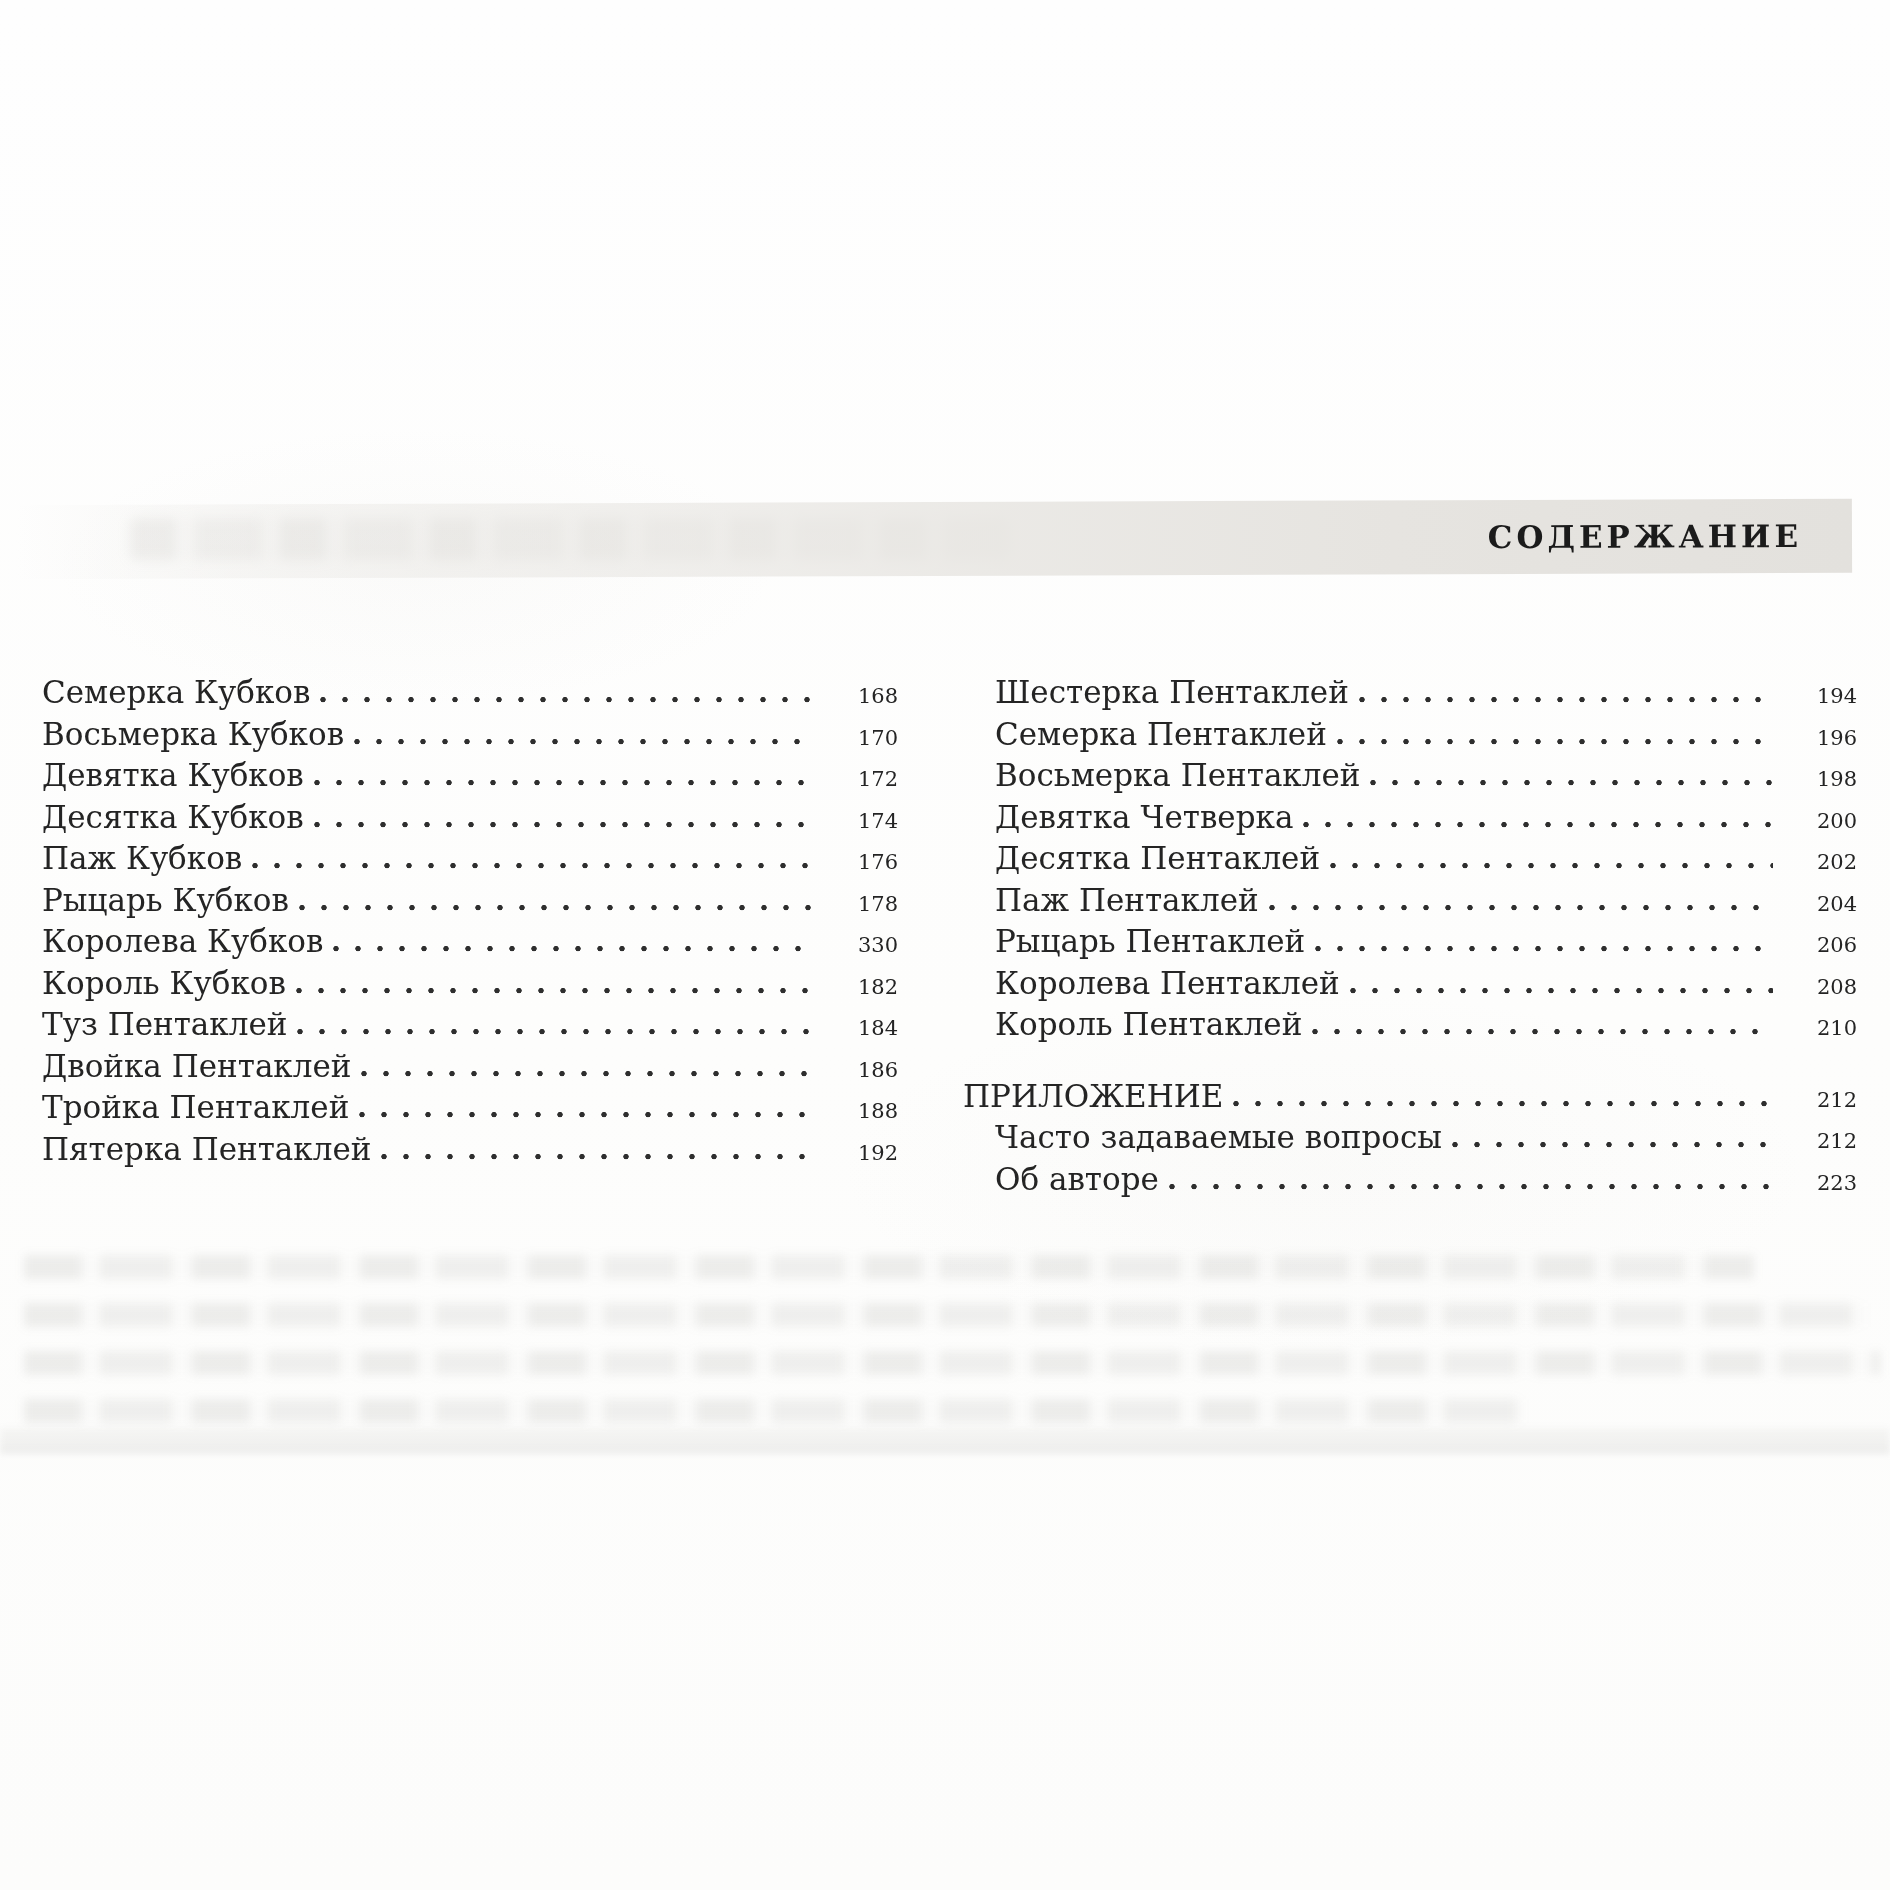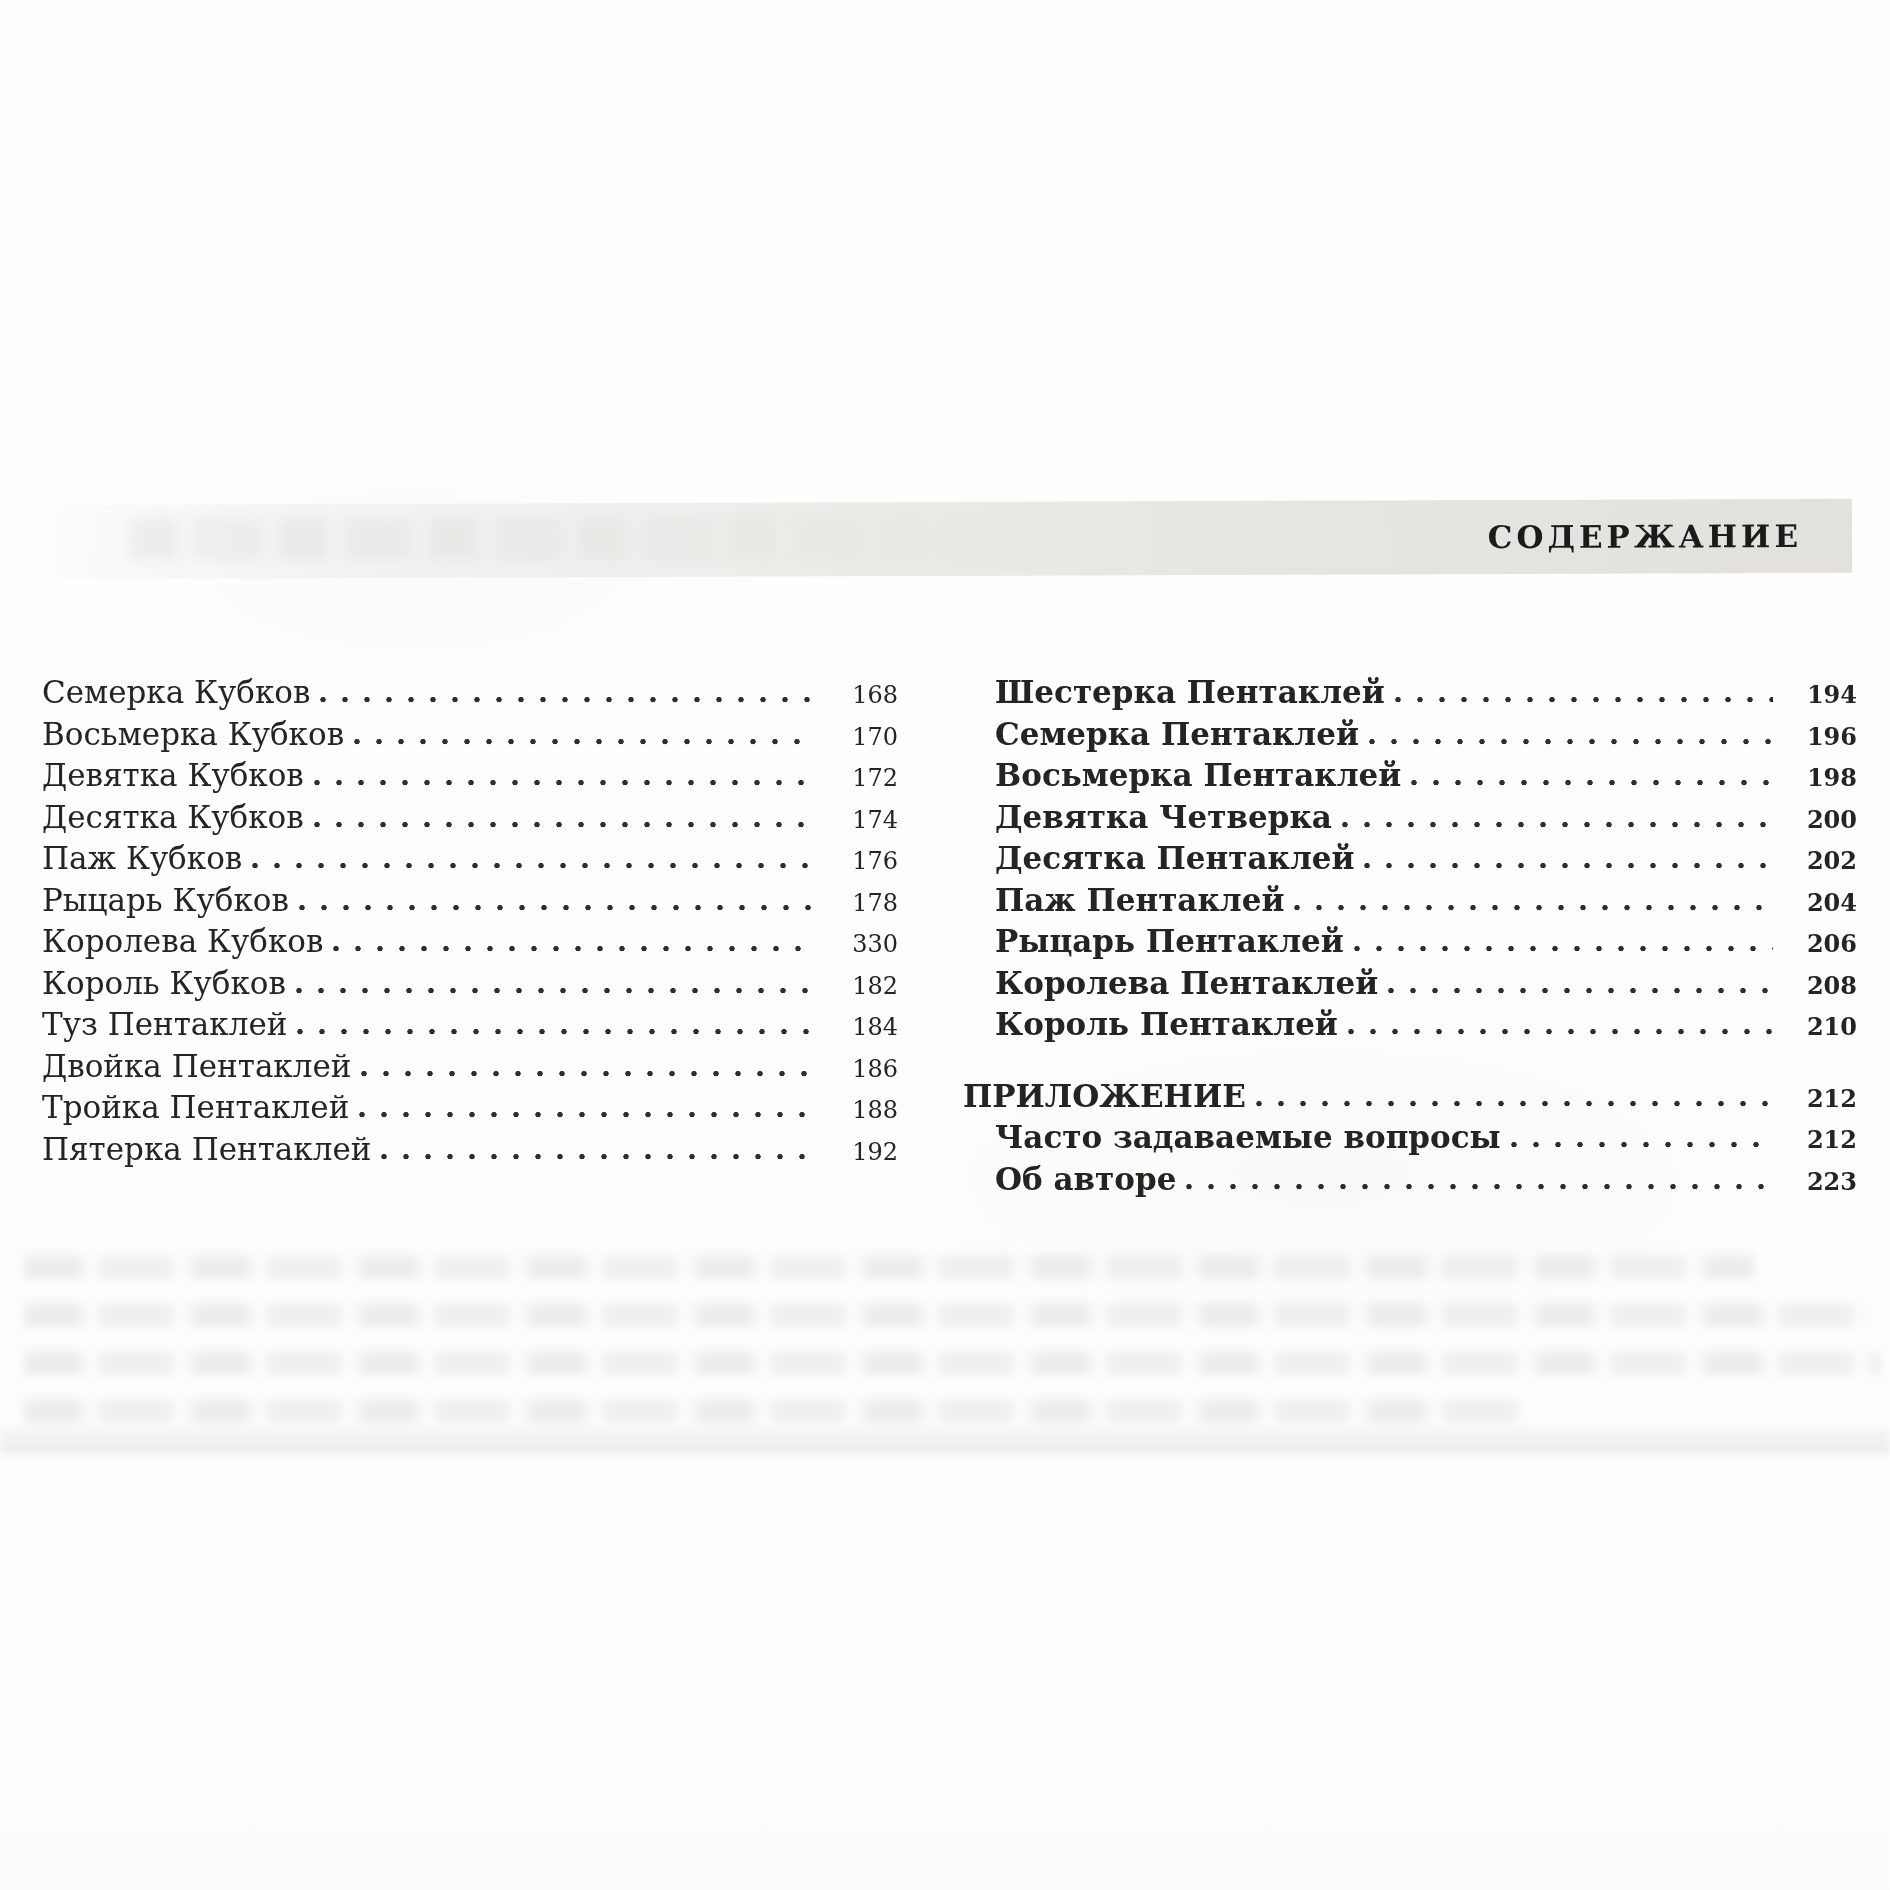--- a/index.html
+++ b/index.html
@@ -52,42 +52,42 @@
     filter:blur(6px);
     border-radius:6px;
   }
 
   
   .toc-col{
     position:absolute;top:672px;
     font-size:31px;color:#242424;
   }
   .toc-col.left{left:42px;width:856px;}
-  .toc-col.right{left:963px;width:894px;font-weight:bold;}
+  .toc-col.right{left:963px;width:894px;}
   .toc-row{
     display:flex;align-items:baseline;
     height:41.5px;line-height:41.5px;
     white-space:nowrap;
   }
   .toc-row.indent{padding-left:32px;}
   .toc-title{flex:0 0 auto;}
   .toc-leader{
     flex:1 1 auto;
     height:8px;
     margin:0 18px 0 10px;
     background-image:radial-gradient(circle at 3px 4.6px, #2e2e2e 2.4px, rgba(46,46,46,0) 3.0px);
     background-size:22px 8px;
     background-repeat:repeat-x;
     background-position:left bottom;
   }
   .toc-page{
     flex:0 0 auto;
     min-width:66px;
     text-align:right;
-    font-size:24px;
+    font-size:21px;
   }
   .toc-gap{height:30px;}
 
   
   .bleed-line{
     position:absolute;height:24px;
     filter:blur(5px);
     background:repeating-linear-gradient(90deg,
       rgba(104,104,98,0.105) 0 58px,
       rgba(104,104,98,0.015) 58px 76px,

